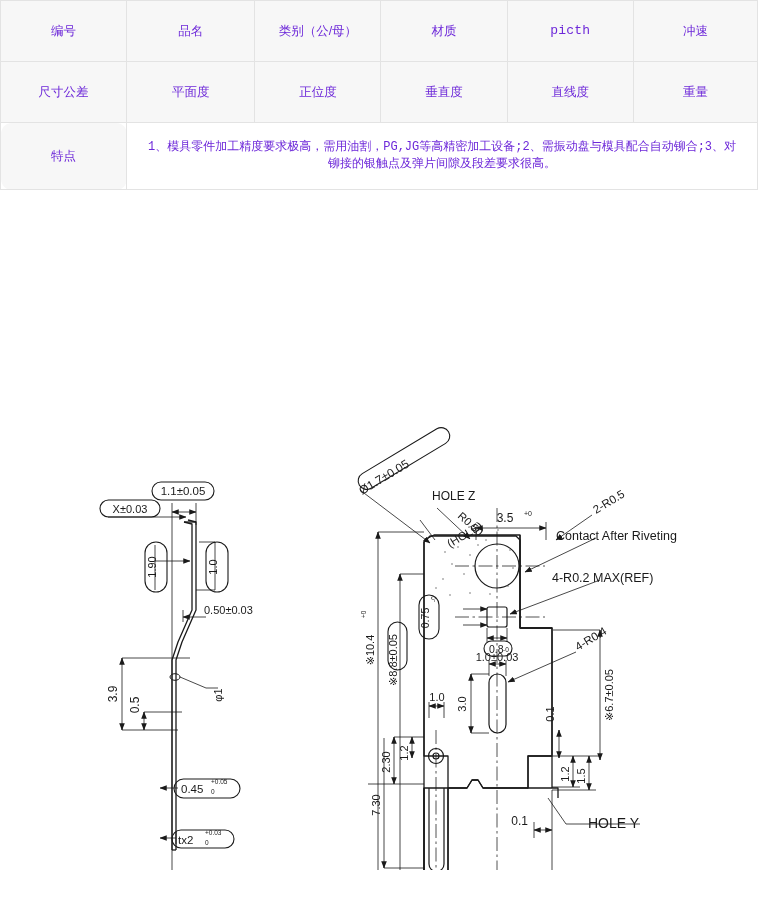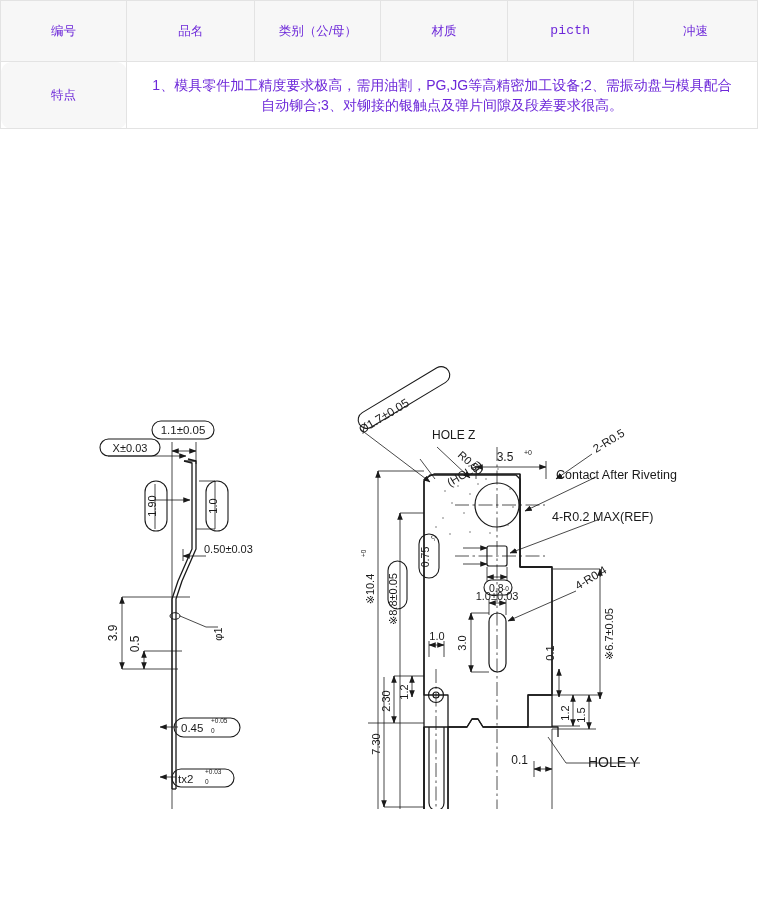--- a/index.html
+++ b/index.html
@@ -33,21 +33,22 @@
   }
   td.hdr { background: #f7f7f7; height: 52px; }
   td.val { background: #ffffff; height: 44px; }
   td.mono { font-family: "Liberation Mono", "DejaVu Sans Mono", monospace; font-size: 13px; letter-spacing: .2px;}
   td.feat-label { background: #f7f7f7; height: 58px; border-radius: 11px; }
   td.feat-text {
     background: #ffffff;
     text-align: left;
     padding: 8px 4px 8px 6px;
     line-height: 1.85;
-    font-size: 14px;
+    font-size: 12px;
+    font-family: Liberation Mono, monospace;
   }
   .col1 { width: 126px; }
   .col2 { width: 128px; }
   .col3 { width: 126px; }
   .col4 { width: 126px; }
   .col5 { width: 126px; }
   .col6 { width: 124px; }
 
   
   #drawing-area {
@@ -79,20 +80,28 @@
       <col class="col6">
   </colgroup>
   <tbody>
     <tr>
       <td class="hdr">编号</td>
       <td class="hdr">品名</td>
       <td class="hdr">类别（公/母）</td>
       <td class="hdr">材质</td>
       <td class="hdr mono">picth</td>
       <td class="hdr">冲速</td>
+    </tr>
+    <tr>
+      <td class="hdr">尺寸公差</td>
+      <td class="hdr">平面度</td>
+      <td class="hdr">正位度</td>
+      <td class="hdr">垂直度</td>
+      <td class="hdr">直线度</td>
+      <td class="hdr">重量</td>
     </tr>
     <tr>
       <td class="feat-label">特点</td>
       <td class="feat-text" colspan="5">1、模具零件加工精度要求极高，需用油割，PG,JG等高精密加工设备;2、需振动盘与模具配合自动铆合;3、对铆接的银触点及弹片间隙及段差要求很高。</td>
     </tr>
   </tbody>
 </table>
 
 <div id="drawing-area">
 <svg id="drawing-svg" width="758" height="680" viewBox="0 0 758 680" xmlns="http://www.w3.org/2000/svg">

